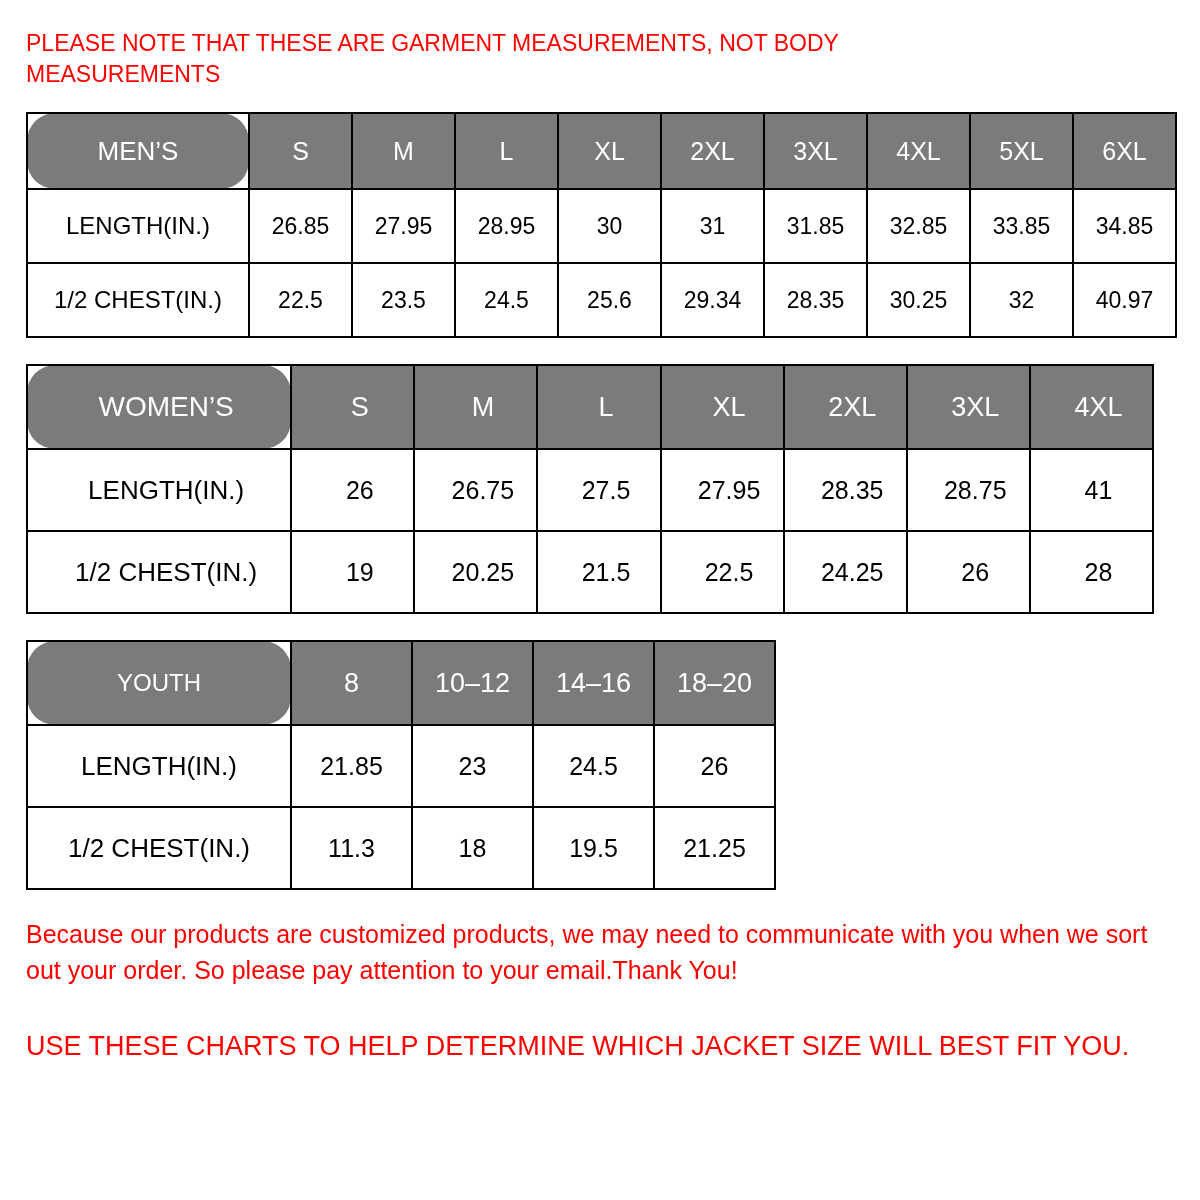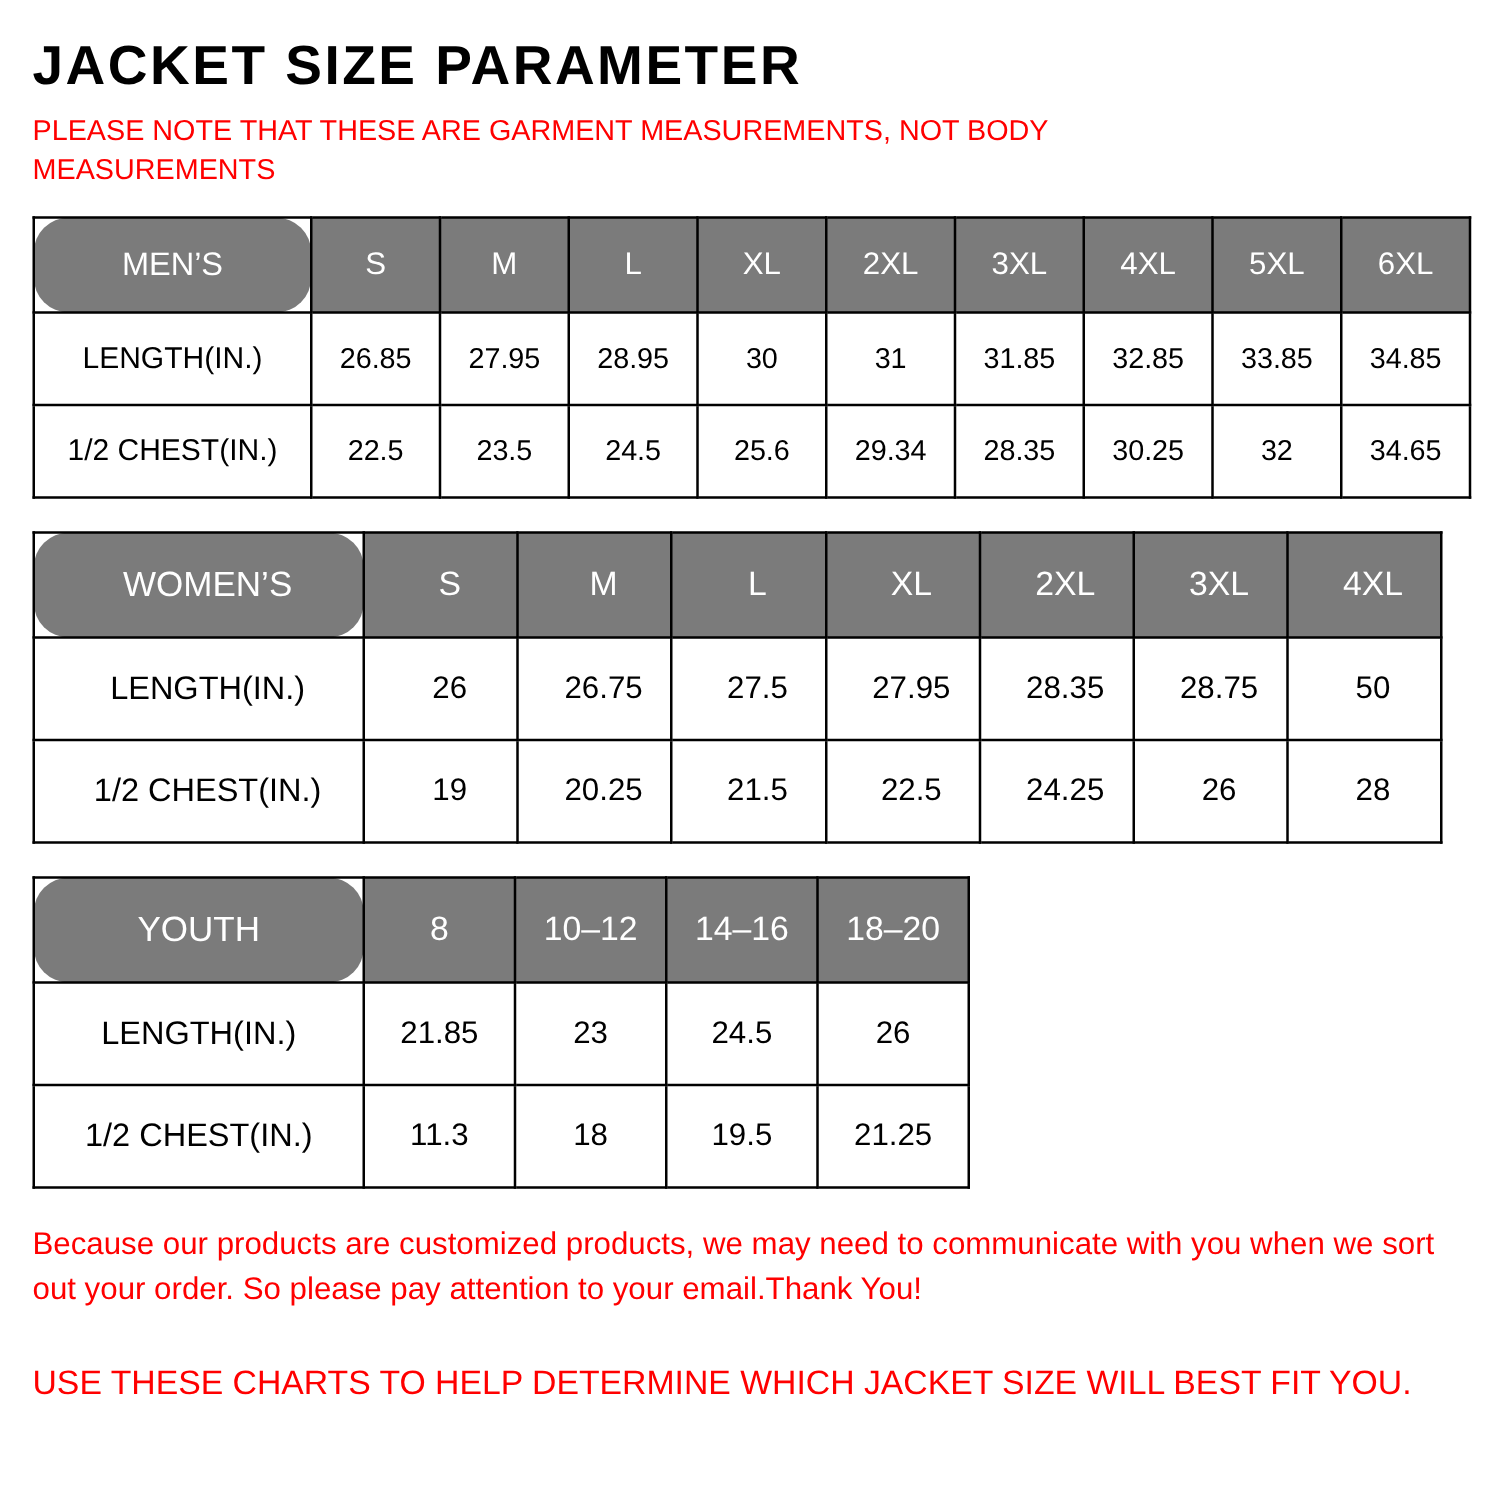--- a/index.html
+++ b/index.html
@@ -78,41 +78,40 @@
   #womens-table tr.header td { font-size: 27px; height: 82px; }
   #womens-table tr.header td.cat { font-size: 28px; }
   #womens-table td.rowlabel { font-size: 26px; }
 
   
   #youth-table { width: 750px; }
   #youth-table col.c0 { width: 264px; }
   #youth-table col.cx { width: 121px; }
   #youth-table td { height: 80px; font-size: 25px; }
   #youth-table tr.header td { font-size: 27px; height: 82px; }
-  #youth-table tr.header td.cat { font-size: 28px; }
+  #youth-table tr.header td.cat { font-size: 24px; }
   #youth-table td.rowlabel { font-size: 26px; }
 
   .footer-note {
     color: #ff0000;
     font-size: 25px;
     line-height: 1.45;
     margin: 6px 0 0 0;
     max-width: 1130px;
   }
   .footer-note.second {
     margin-top: 38px;
     font-size: 27px;
   }
 </style>
 </head>
 <body>
 
 <div class="page">
 
-  <h1 class="title">JACKET SIZE PARAMETER</h1>
 
   <p class="note">PLEASE NOTE THAT THESE ARE GARMENT MEASUREMENTS, NOT BODY MEASUREMENTS</p>
 
   <table class="sizetable" id="mens-table">
     <colgroup>
       <col class="c0">
         <col class="cx">
         <col class="cx">
         <col class="cx">
         <col class="cx">
@@ -150,21 +149,21 @@
       <tr>
         <td class="rowlabel">1/2 CHEST(IN.)</td>
         <td>22.5</td>
         <td>23.5</td>
         <td>24.5</td>
         <td>25.6</td>
         <td>29.34</td>
         <td>28.35</td>
         <td>30.25</td>
         <td>32</td>
-        <td>34.65</td>
+        <td>40.97</td>
       </tr>
     </tbody>
   </table>
 
   <table class="sizetable" id="womens-table">
     <colgroup>
       <col class="c0">
         <col class="cx">
         <col class="cx">
         <col class="cx">
@@ -185,21 +184,21 @@
         <td>4XL</td>
       </tr>
       <tr>
         <td class="rowlabel">LENGTH(IN.)</td>
         <td>26</td>
         <td>26.75</td>
         <td>27.5</td>
         <td>27.95</td>
         <td>28.35</td>
         <td>28.75</td>
-        <td>50</td>
+        <td>41</td>
       </tr>
       <tr>
         <td class="rowlabel">1/2 CHEST(IN.)</td>
         <td>19</td>
         <td>20.25</td>
         <td>21.5</td>
         <td>22.5</td>
         <td>24.25</td>
         <td>26</td>
         <td>28</td>

